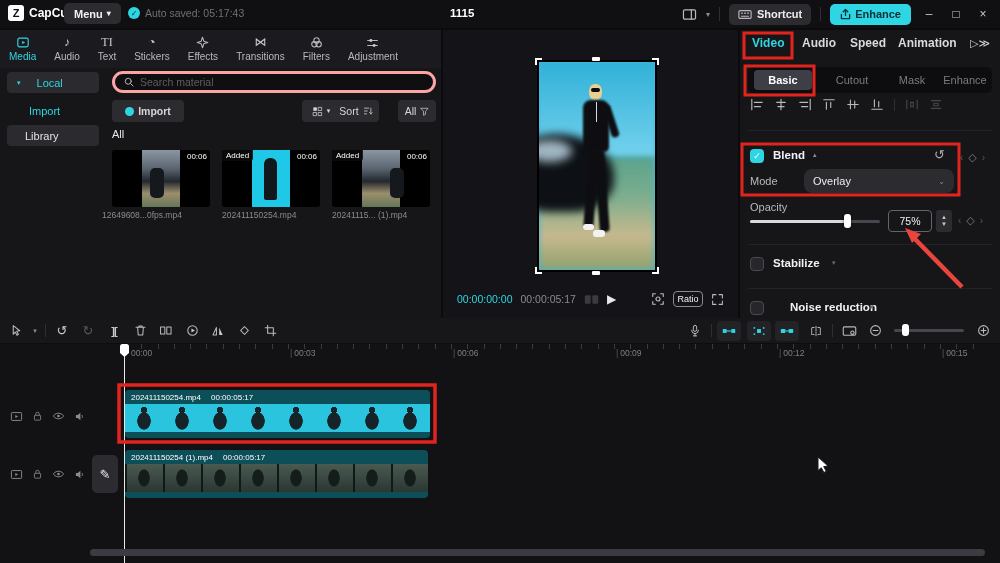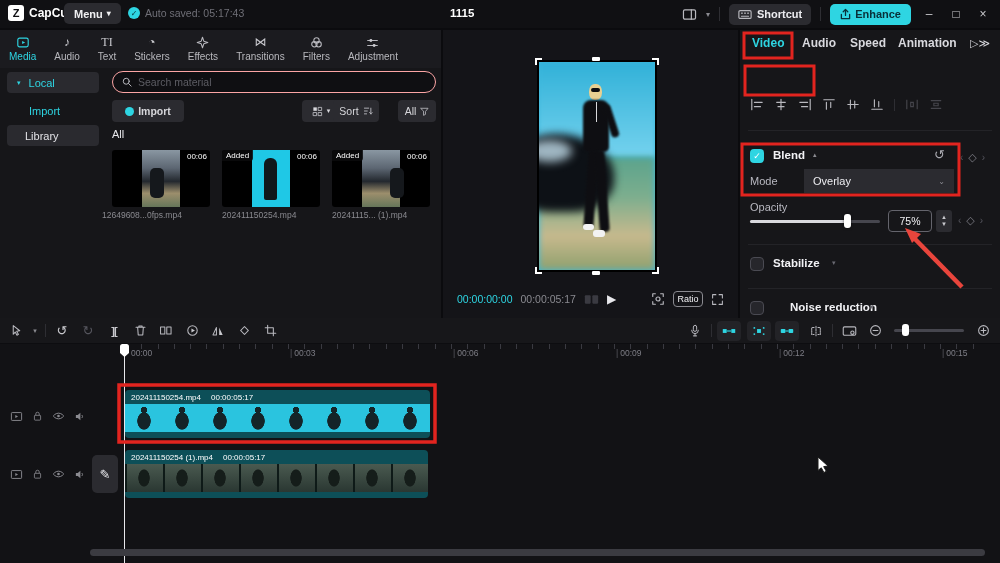--- a/index.html
+++ b/index.html
@@ -22,22 +22,22 @@
   .shortcut-btn { height:21px; padding:0 9px; background:#2b2b30; border-radius:5px; display:flex; align-items:center; gap:5px; font-size:11px; font-weight:bold; color:#ececf0; }
   .export-btn { height:21px; padding:0 10px; background:#2ed5e2; border-radius:5px; display:flex; align-items:center; gap:4px; font-size:11px; font-weight:bold; color:#083038; }
   .winctl { color:#c8c8cc; font-size:12px; width:18px; text-align:center; }
   
   #left-panel { left:0; top:30px; width:441px; height:288px; background:#161619; }
   #lp-tabs { left:0; top:0; width:441px; height:38px; background:#1b1b1f; display:flex; align-items:center; }
   .lp-tab { display:flex; flex-direction:column; align-items:center; gap:2px; padding:0 9px; color:#b8b8bd; font-size:10px; }
   .lp-tab .glyph { font-size:12px; line-height:12px; height:13px; color:#c9c9ce; }
   .lp-tab.active, .lp-tab.active .glyph, .lp-tab.active svg { color:#2ed5e2; }
   .lp-tab.active .ic-stroke { stroke:#2ed5e2; }
-  .side-item { left:7px; width:92px; height:21px; border-radius:4px; display:flex; align-items:center; font-size:11px; padding-left:10px; gap:8px; }
-  .srch { left:112px; top:41px; width:324px; height:22px; background:#0f0f12; border:1px solid #fca5a5; border-radius:12px; display:flex; align-items:center; padding:0 8px; gap:5px; }
+  .side-item { left:7px; width:92px; height:21px; border-radius:4px; display:flex; align-items:center; font-size:11px; padding-left:10px; gap:16px; }
+  .srch { left:112px; top:41px; width:324px; height:22px; background:#0f0f12; border:3px solid #fca5a5; border-radius:12px; display:flex; align-items:center; padding:0 8px; gap:5px; }
   .srch input { background:transparent; border:none; outline:none; color:#bfbfc5; font-size:10.5px; width:270px; font-family:"Liberation Sans",sans-serif; }
   .srch input::placeholder { color:#5d5d64; }
   .mini-btn { height:22px; background:#2b2b30; border-radius:4px; display:flex; align-items:center; justify-content:center; gap:4px; font-size:10.5px; color:#d6d6da; }
   .thumb { top:120px; width:98px; height:57px; background:#000; border-radius:3px; overflow:hidden; }
   .thumb .pic { position:absolute; left:30px; top:0; width:38px; height:57px; }
   .dur { position:absolute; right:3px; top:2px; font-size:8px; color:#fff; }
   .added { position:absolute; left:0; top:0; background:rgba(10,10,12,.85); color:#fff; font-size:8px; padding:1px 4px; border-radius:0 0 3px 0; }
   .fname { top:180px; width:98px; font-size:8.5px; color:#8a8a90; white-space:nowrap; overflow:hidden; }
   
   #player { left:443px; top:30px; width:295px; height:288px; background:#141418; }
@@ -51,21 +51,21 @@
   .rp-tab { top:6px; font-size:12px; color:#d9d9de; font-weight:bold; }
   .subtab-bar { left:8px; top:37px; width:244px; height:26px; background:#0d0d10; border-radius:6px; }
   .subtab { position:absolute; top:3px; height:20px; border-radius:4px; font-size:11px; color:#7a7a82; display:flex; align-items:center; justify-content:center; }
   .subtab.active { background:#3e3e46; color:#fff; font-weight:bold; }
   .hr { left:8px; width:244px; height:1px; background:#232327; }
   .sec-title { font-size:11.5px; font-weight:bold; color:#f2f2f5; }
   .cb { width:14px; height:14px; border-radius:4px; }
   .cb.on { background:#2ed5e2; color:#fff; font-size:9px; display:flex; align-items:center; justify-content:center; }
   .cb.off { background:#26262b; border:1px solid #4a4a52; }
   .kf { color:#55555d; font-size:10px; display:flex; gap:5px; align-items:center; }
-  .dropdown { background:#2b2b30; border-radius:0; display:flex; align-items:center; justify-content:space-between; padding:0 9px; font-size:11px; color:#ececf0;gap:8px; }
+  .dropdown { background:#2b2b30; border-radius:8px; display:flex; align-items:center; justify-content:space-between; padding:0 9px; font-size:11px; color:#ececf0;gap:8px; }
   .slider-track { height:2.5px; background:#46464e; border-radius:2px; }
   .slider-fill { height:2.5px; background:#d9d9de; border-radius:2px; }
   .slider-handle { position:absolute; top:-6px; width:7px; height:14px; background:#fff; border-radius:3px; box-shadow:0 0 3px rgba(0,0,0,.6); }
   .valbox { border:1px solid #64646c; border-radius:4px; font-size:10.5px; color:#f0f0f3; display:flex; align-items:center; justify-content:center; }
   .stepper { background:#2b2b30; border-radius:3px; color:#c9c9ce; font-size:6px; display:flex; flex-direction:column; align-items:center; justify-content:center; line-height:7px; }
   
   #timeline { left:0; top:318px; width:1000px; height:245px; background:#121215; }
   #tl-toolbar { left:0; top:0; width:1000px; height:26px; background:#17171a; border-bottom:1px solid #0d0d10; display:flex; align-items:center; }
   .tli { width:26px; display:flex; align-items:center; justify-content:center; color:#c9c9ce; font-size:13px; }
   .tl-div { width:1px; height:13px; background:#2e2e33; margin:0 3px; }
@@ -329,20 +329,26 @@
     </div>
   </div>
 
   <div id="right-panel" class="abs">
     <span class="abs rp-tab" style="left:12px;color:#2ed5e2;">Video</span>
     <span class="abs rp-tab" style="left:62px;">Audio</span>
     <span class="abs rp-tab" style="left:110px;">Speed</span>
     <span class="abs rp-tab" style="left:158px;">Animation</span>
     <span class="abs" style="left:230px;top:7px;color:#d9d9de;font-size:11px;">▷≫</span>
 
+    <div class="subtab-bar abs">
+      <span class="subtab active" style="left:6px;width:58px;">Basic</span>
+      <span class="subtab" style="left:76px;width:56px;">Cutout</span>
+      <span class="subtab" style="left:140px;width:48px;">Mask</span>
+      <span class="subtab" style="left:192px;width:50px;">Enhance</span>
+    </div>
 
     <div class="abs" style="left:10px;top:68px;display:flex;gap:10px;align-items:center;">
       <span>
           <svg width="14" height="13" viewBox="0 0 16 15">
             <path class="ic-stroke" d="M2 1.5v12M5 5h9M5 10h7"></path>
           </svg>
         </span>
       <span>
           <svg width="14" height="13" viewBox="0 0 16 15">
             <path class="ic-stroke" d="M8 1.5v12M3 5h10M4.5 10h7"></path>

